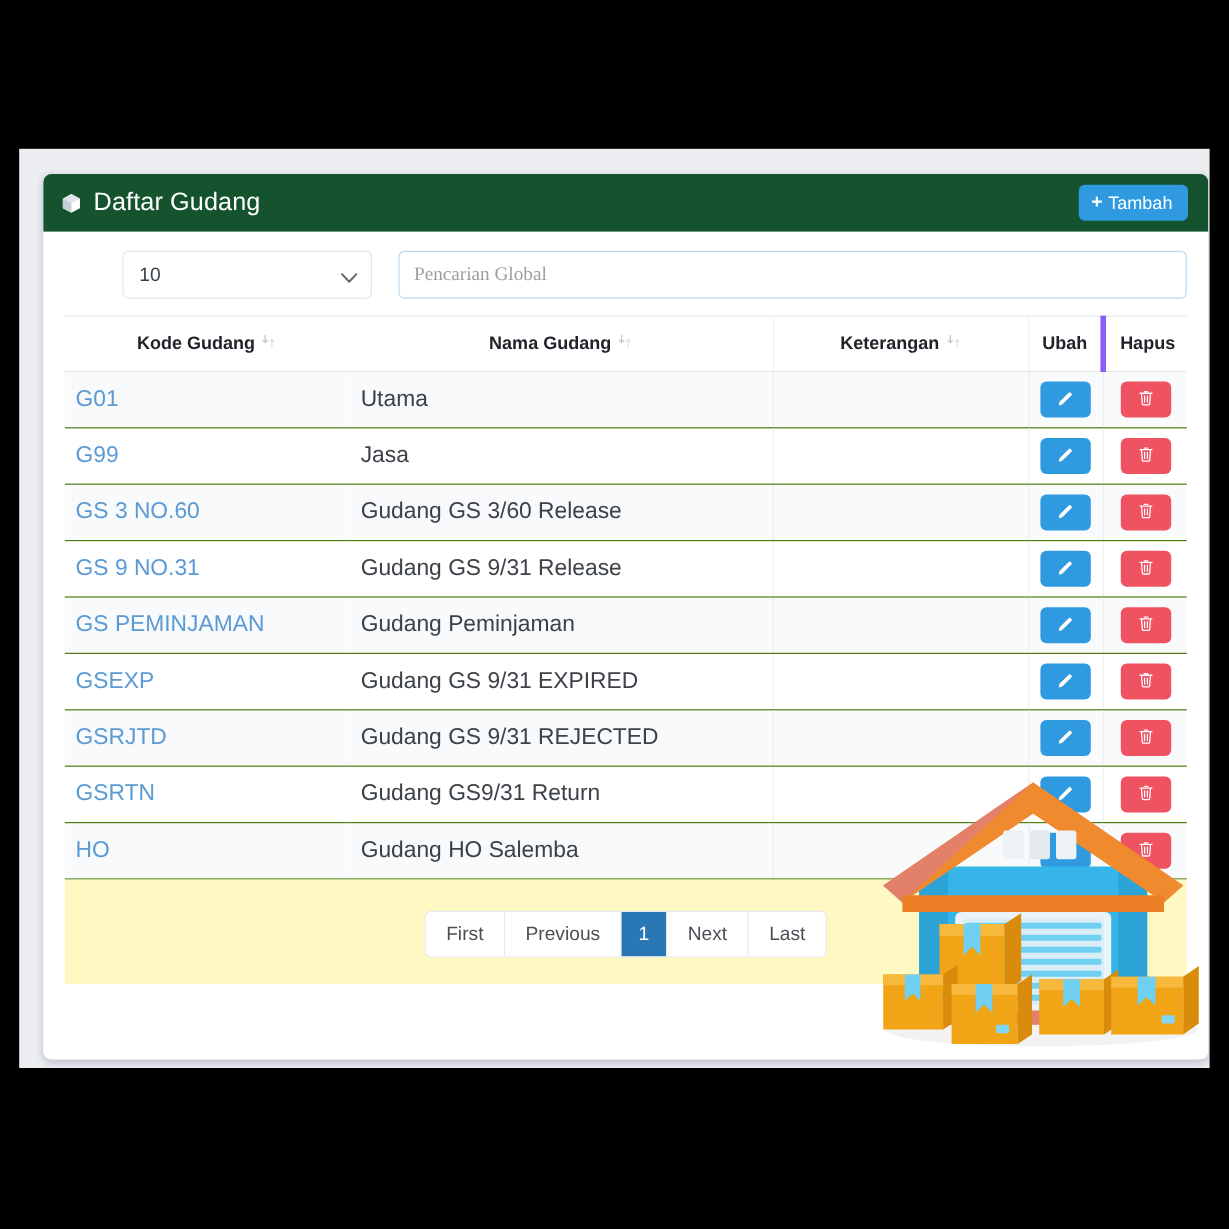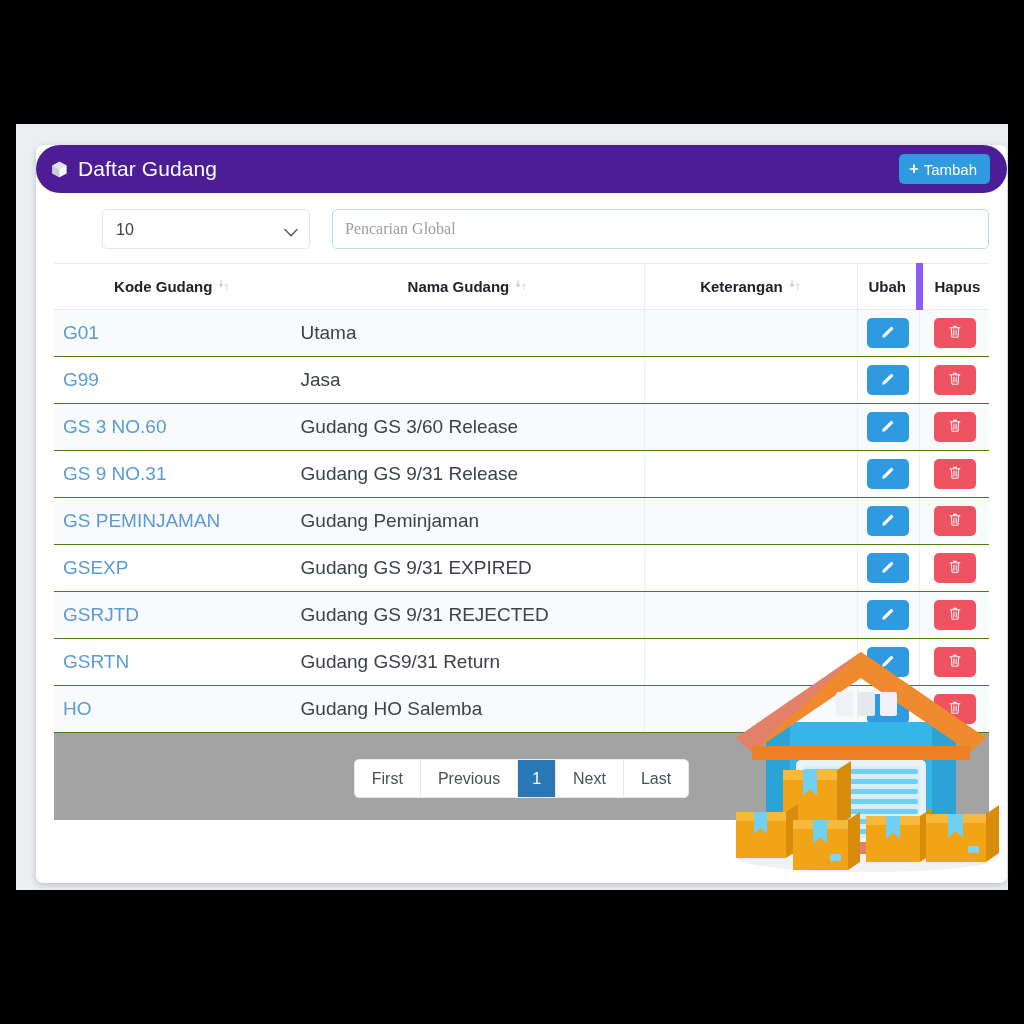--- a/index.html
+++ b/index.html
@@ -40,25 +40,24 @@
     background: #ffffff;
     border-radius: 7px;
     box-shadow: 0 2px 7px rgba(20,30,50,0.22);
     overflow: hidden;
   }
 
   
   #card-header {
     position: relative;
     height: 48px;
-    background: #4c1d95;
+    background: #14532d;
     display: flex;
     align-items: center;
     padding: 0 14px 0 14px;
-    border-radius: 24px;
   }
   #card-header .title-wrap {
     display: flex;
     align-items: center;
     gap: 9px;
   }
   .cube-icon { display:block; }
   #card-title {
     color: #ffffff;
     font-size: 21px;
@@ -152,21 +151,21 @@
     padding: 14px 10px 14px 9px;
     border-top: 1px solid #e9ecef;
     border-bottom: 1px solid #e4e7eb;
     background: #ffffff;
     vertical-align: middle;
     position: relative;
   }
   th.col-kode   { width: 234px; }
   th.col-nama   { width: 348px; }
   th.col-ket    { width: 209px; border-left: 1px solid #eceef0; border-right: 1px solid #eceef0; }
-  th.col-ubah   { width: 62px; border-right: 7px solid #8b5cf6; text-align: left; padding-left: 11px; }
+  th.col-ubah   { width: 62px; border-right: 5px solid #8b5cf6; text-align: left; padding-left: 11px; }
   th.col-hapus  { width: 68px; text-align: left; padding-left: 11px; }
 
   .th-inner { display:flex; align-items:center; justify-content:center; }
   .sort-ico { opacity:.5; margin-left: 6px; flex: none; }
 
   tbody td {
     font-size: 19px;
     color: #3c4248;
     padding: 0 10px 0 9px;
     height: 47px;
@@ -191,21 +190,21 @@
     cursor: pointer;
   }
   .btn-edit   { background: #2f9ae0; }
   .btn-delete { background: #ef5261; }
 
   
   #pagination-wrap {
     display: flex;
     justify-content: center;
     padding: 26px 0 22px 0;
-    background: #a3a3a3;
+    background: #fef9c3;
   }
   #pagination {
     display: flex;
     border: 1px solid #e6e8eb;
     border-radius: 5px;
     overflow: hidden;
     background: #ffffff;
   }
   .page-btn {
     padding: 0 17px;

